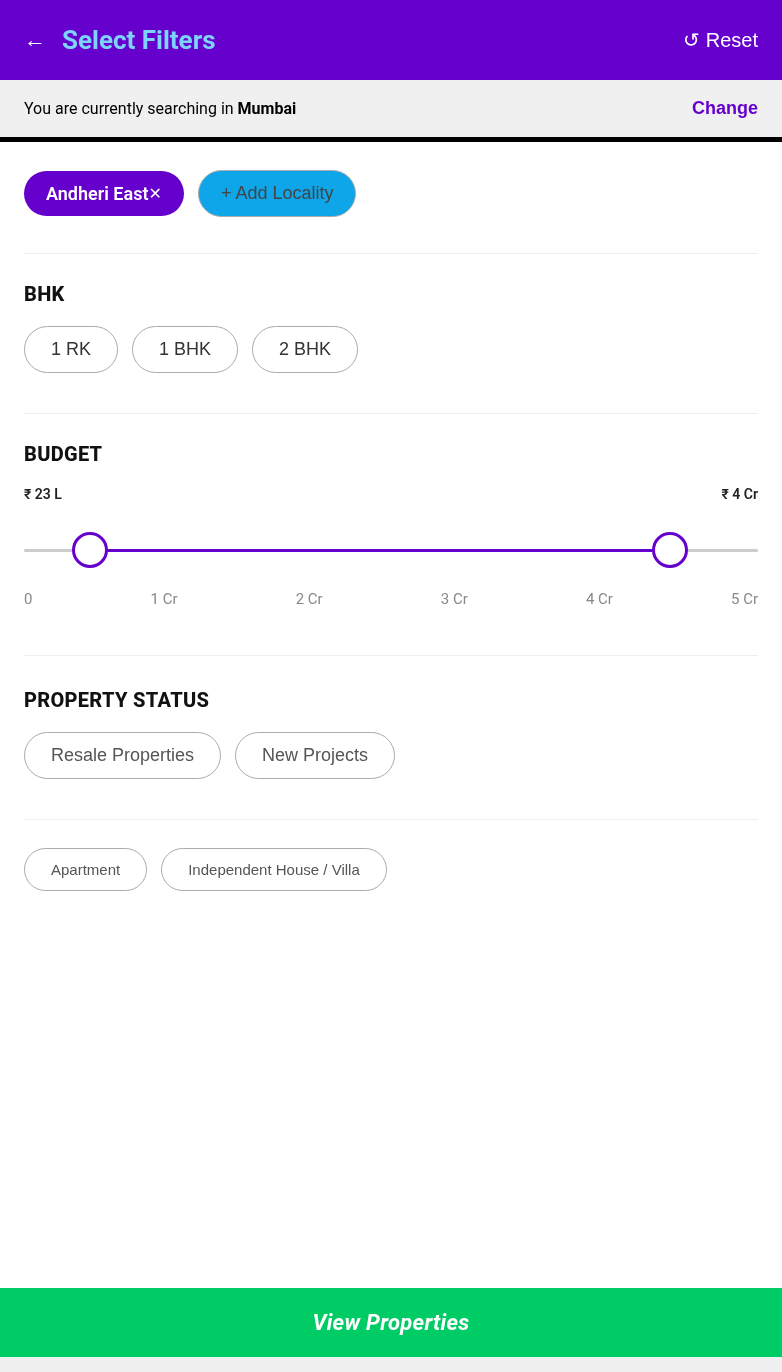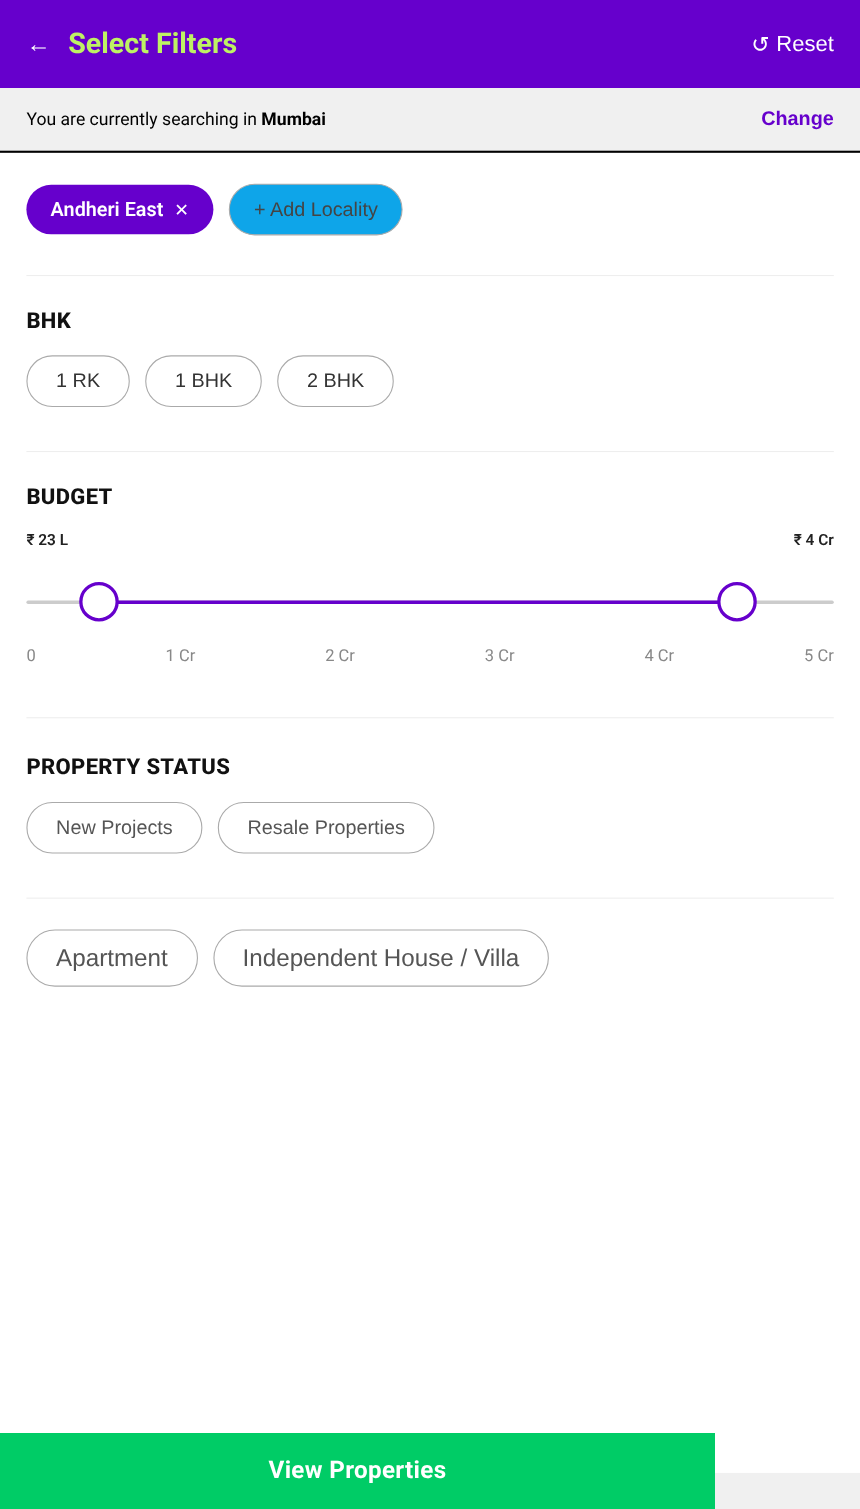--- a/index.html
+++ b/index.html
@@ -31,21 +31,21 @@
       display: flex;
       align-items: center;
       gap: 16px;
     }
     .back-arrow {
       color: white;
       font-size: 22px;
       cursor: pointer;
     }
     .header-title {
-      color: #bef264;
+      color: #7dd3fc;
       font-size: 26px;
       font-weight: 700;
     }
     .reset-btn {
       color: white;
       font-size: 20px;
       display: flex;
       align-items: center;
       gap: 6px;
       cursor: pointer;
@@ -56,21 +56,21 @@
       font-size: 20px;
     }
 
     
     .location-bar {
       background: #f0f0f0;
       padding: 18px 24px;
       display: flex;
       align-items: center;
       justify-content: space-between;
-      border-bottom: 2px solid #000000;
+      border-bottom: 5px solid #000000;
     }
     .change-btn {
       color: #6600cc;
       font-size: 18px;
       font-weight: 600;
       cursor: pointer;
       background: none;
       border: none;
     }
 
@@ -92,21 +92,20 @@
     }
     .chip-active {
       background: #6600cc;
       color: white;
       border-radius: 50px;
       padding: 12px 22px;
       font-size: 18px;
       font-weight: 600;
       display: flex;
       align-items: center;
-      gap: 10px;
       cursor: pointer;
     }
     .chip-active .close-x {
       font-size: 16px;
       font-weight: 400;
     }
     .chip-add {
       border: 1.5px solid #aaa;
       color: #444;
       border-radius: 50px;
@@ -249,35 +248,36 @@
     .property-chips {
       display: flex;
       flex-wrap: wrap;
       gap: 14px;
     }
     .property-chip {
       border: 1.5px solid #aaa;
       color: #555;
       border-radius: 50px;
       padding: 12px 26px;
-      font-size: 22px;
+      font-size: 15px;
       font-weight: 500;
       cursor: pointer;
       background: white;
     }
 
     
     .bottom-cta {
       position: fixed;
-      bottom: 0;
-      width: 650px;
+      bottom: 15px;
+      width: 782px;
       background: #00cc66;
       padding: 22px;
       text-align: center;
       cursor: pointer;
+      font-style: italic;
     }
     .bottom-cta-label {
       color: white;
       font-size: 22px;
       font-weight: 700;
       letter-spacing: 0.3px;
     }
 
     
     .divider {
@@ -353,22 +353,22 @@
         <span class="slider-tick">4 Cr</span>
         <span class="slider-tick">5 Cr</span>
       </div>
     </div>
 
     <div class="divider"></div>
 
     <div class="status-section">
       <div class="section-label">PROPERTY STATUS</div>
       <div class="status-chips">
+        <button class="status-chip">Resale Properties</button>
         <button class="status-chip">New Projects</button>
-        <button class="status-chip">Resale Properties</button>
       </div>
     </div>
 
     <div class="divider"></div>
 
     <div class="property-section">
       <div class="property-chips">
         <button class="property-chip">Apartment</button>
         <button class="property-chip">Independent House / Villa</button>
       </div>

